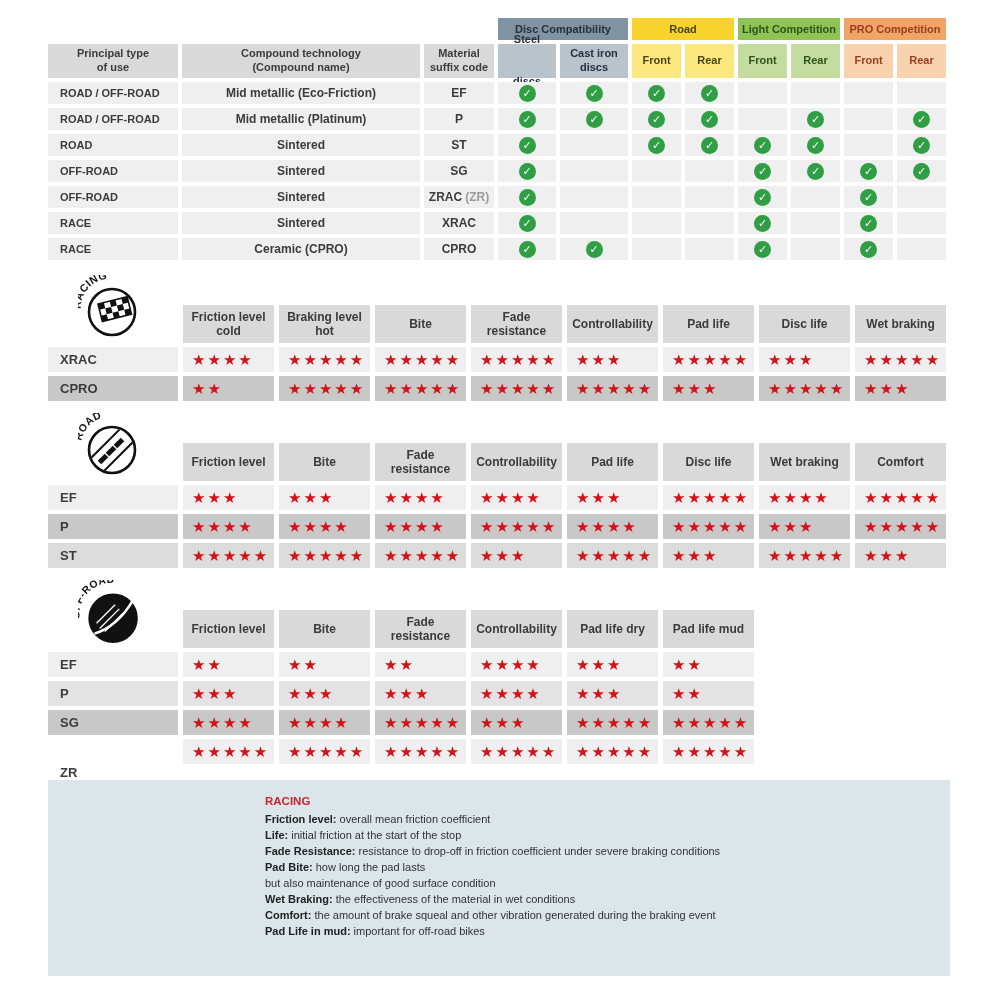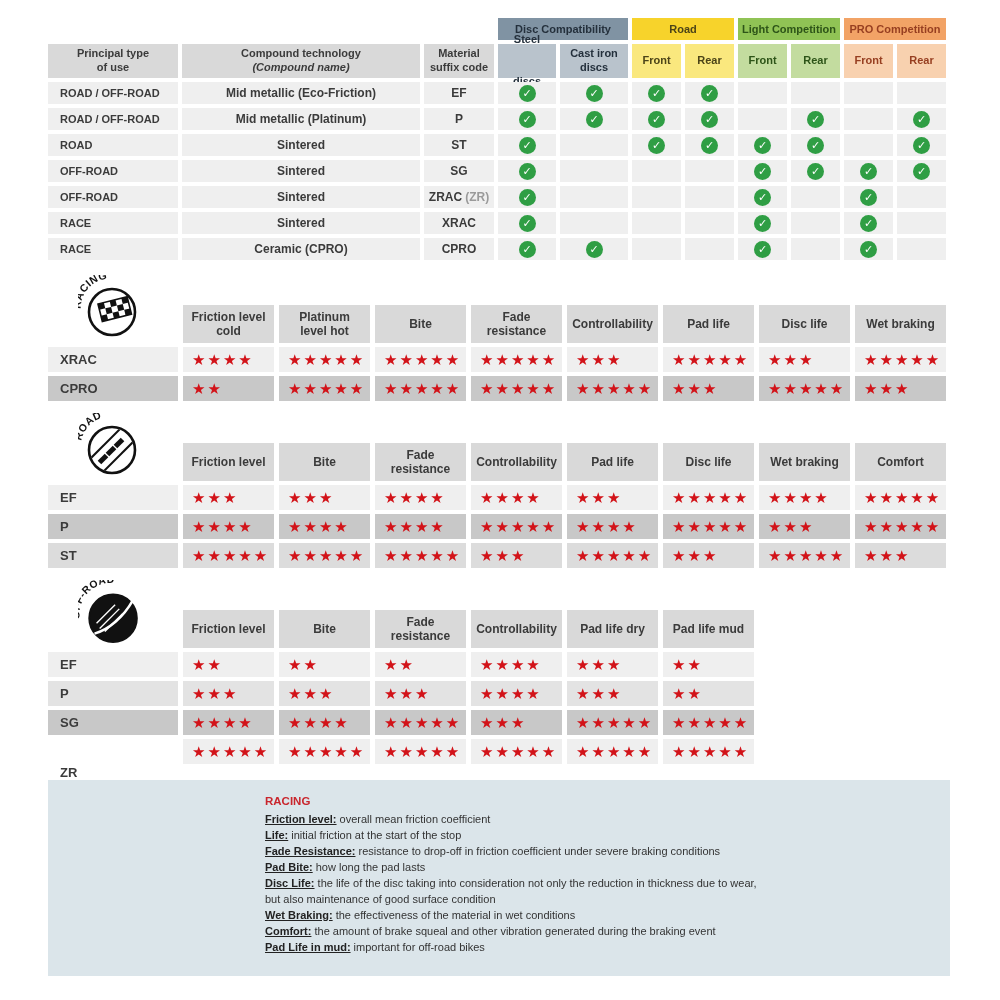--- a/index.html
+++ b/index.html
@@ -31,40 +31,40 @@
            font-weight:700;font-size:12px;line-height:1.2;text-align:center;padding:0 6px;}
   .rg-label{display:flex;align-items:center;padding-left:12px;font-weight:700;font-size:13px;}
   .rg-stars{display:flex;align-items:center;padding-left:9px;font-size:15px;letter-spacing:2px;
             white-space:nowrap;overflow:hidden;}
 
   
   .legend-panel{margin-top:16px;width:902px;height:196px;box-sizing:border-box;
                 padding:15px 40px 0 217px;}
   .legend-title{font-weight:700;font-size:11.5px;margin-bottom:4px;}
   .legend-line{font-size:11px;line-height:16px;color:#333;}
-  .legend-line b{color:#222;text-decoration:underline;}
+  .legend-line b{color:#222;}
 </style>
 </head>
 <body>
 
 <div class="page">
 
   <div class="compat-grid" id="compat-grid">
       <div class="cg-spacer" style="grid-column: 1 / span 3;"></div>
       <div class="cg-group" style="grid-column: span 2; background: rgb(128, 147, 163); color: rgb(36, 48, 60);">Disc Compatibility</div>
       <div class="cg-group" style="grid-column: span 2; background: rgb(247, 211, 43); color: rgb(76, 68, 24);">Road</div>
       <div class="cg-group" style="grid-column: span 2; background: rgb(144, 195, 85); color: rgb(45, 84, 24);">Light Competition</div>
       <div class="cg-group" style="grid-column: span 2; background: rgb(242, 163, 102); color: rgb(151, 63, 33);">PRO Competition</div>
       <div class="cg-head">
         <div class="line" style="display: block;">Principal type</div>
         <div class="line" style="display: block;">of use</div>
       </div>
       <div class="cg-head">
         <div class="line" style="display: block;">Compound technology</div>
-        <div class="line" style="display: block; font-style: italic;">(Compound name)</div>
+        <div class="line" style="display: block;">(Compound name)</div>
       </div>
       <div class="cg-head">
         <div class="line" style="display: block;">Material</div>
         <div class="line" style="display: block;">suffix code</div>
       </div>
       <div class="cg-head" style="background: rgb(185, 195, 204); color: rgb(36, 48, 60); gap: 28px;">
         <div class="line" style="display: block;">Steel</div>
         <div class="line" style="display: block;">discs</div>
       </div>
       <div class="cg-head" style="background: rgb(185, 195, 204); color: rgb(36, 48, 60);">
@@ -249,21 +249,21 @@
             <rect x="24" y="12" width="6" height="6"></rect>
         </g>
       </g>
       <text font-size="10.5" font-weight="bold" fill="#111" letter-spacing="0.5">
         <textPath href="#arc-racing" startOffset="4">RACING</textPath>
       </text>
     </svg>
     <div class="rating-grid" id="grid-racing" style="grid-template-columns: 130px repeat(8, 91px); margin-top: 45px;">
         <div class="rg-blank"></div>
         <div class="rg-head">Friction level cold</div>
-        <div class="rg-head">Platinum level hot</div>
+        <div class="rg-head">Braking level hot</div>
         <div class="rg-head">Bite</div>
         <div class="rg-head">Fade resistance</div>
         <div class="rg-head">Controllability</div>
         <div class="rg-head">Pad life</div>
         <div class="rg-head">Disc life</div>
         <div class="rg-head">Wet braking</div>
         <div class="rg-label" style="background: rgb(239, 239, 239);">XRAC</div>
         <div class="rg-stars" style="background: rgb(239, 239, 239); color: rgb(210, 19, 25);">★★★★</div>
         <div class="rg-stars" style="background: rgb(239, 239, 239); color: rgb(210, 19, 25);">★★★★★</div>
         <div class="rg-stars" style="background: rgb(239, 239, 239); color: rgb(210, 19, 25);">★★★★★</div>
@@ -401,21 +401,20 @@
       </div>
   </div>
 
   <div class="legend-panel" id="legend-panel" style="background: rgb(219, 229, 234);">
     <div class="legend-title" id="legend-title" style="color: rgb(201, 37, 44);">RACING</div>
     <div id="legend-items">
         <div class="legend-line"><b>Friction level:</b> overall mean friction coefficient</div>
         <div class="legend-line"><b>Life:</b> initial friction at the start of the stop</div>
         <div class="legend-line"><b>Fade Resistance:</b> resistance to drop-off in friction coefficient under severe braking conditions</div>
         <div class="legend-line"><b>Pad Bite:</b> how long the pad lasts</div>
-        <div class="legend-line"><b>Disc Life:</b> the life of the disc taking into consideration not only the reduction in thickness due to wear,</div>
         <div class="legend-line">but also maintenance of good surface condition</div>
         <div class="legend-line"><b>Wet Braking:</b> the effectiveness of the material in wet conditions</div>
         <div class="legend-line"><b>Comfort:</b> the amount of brake squeal and other vibration generated during the braking event</div>
         <div class="legend-line"><b>Pad Life in mud:</b> important for off-road bikes</div>
       </div>
   </div>
 
 </div>
 
 </body></html>

